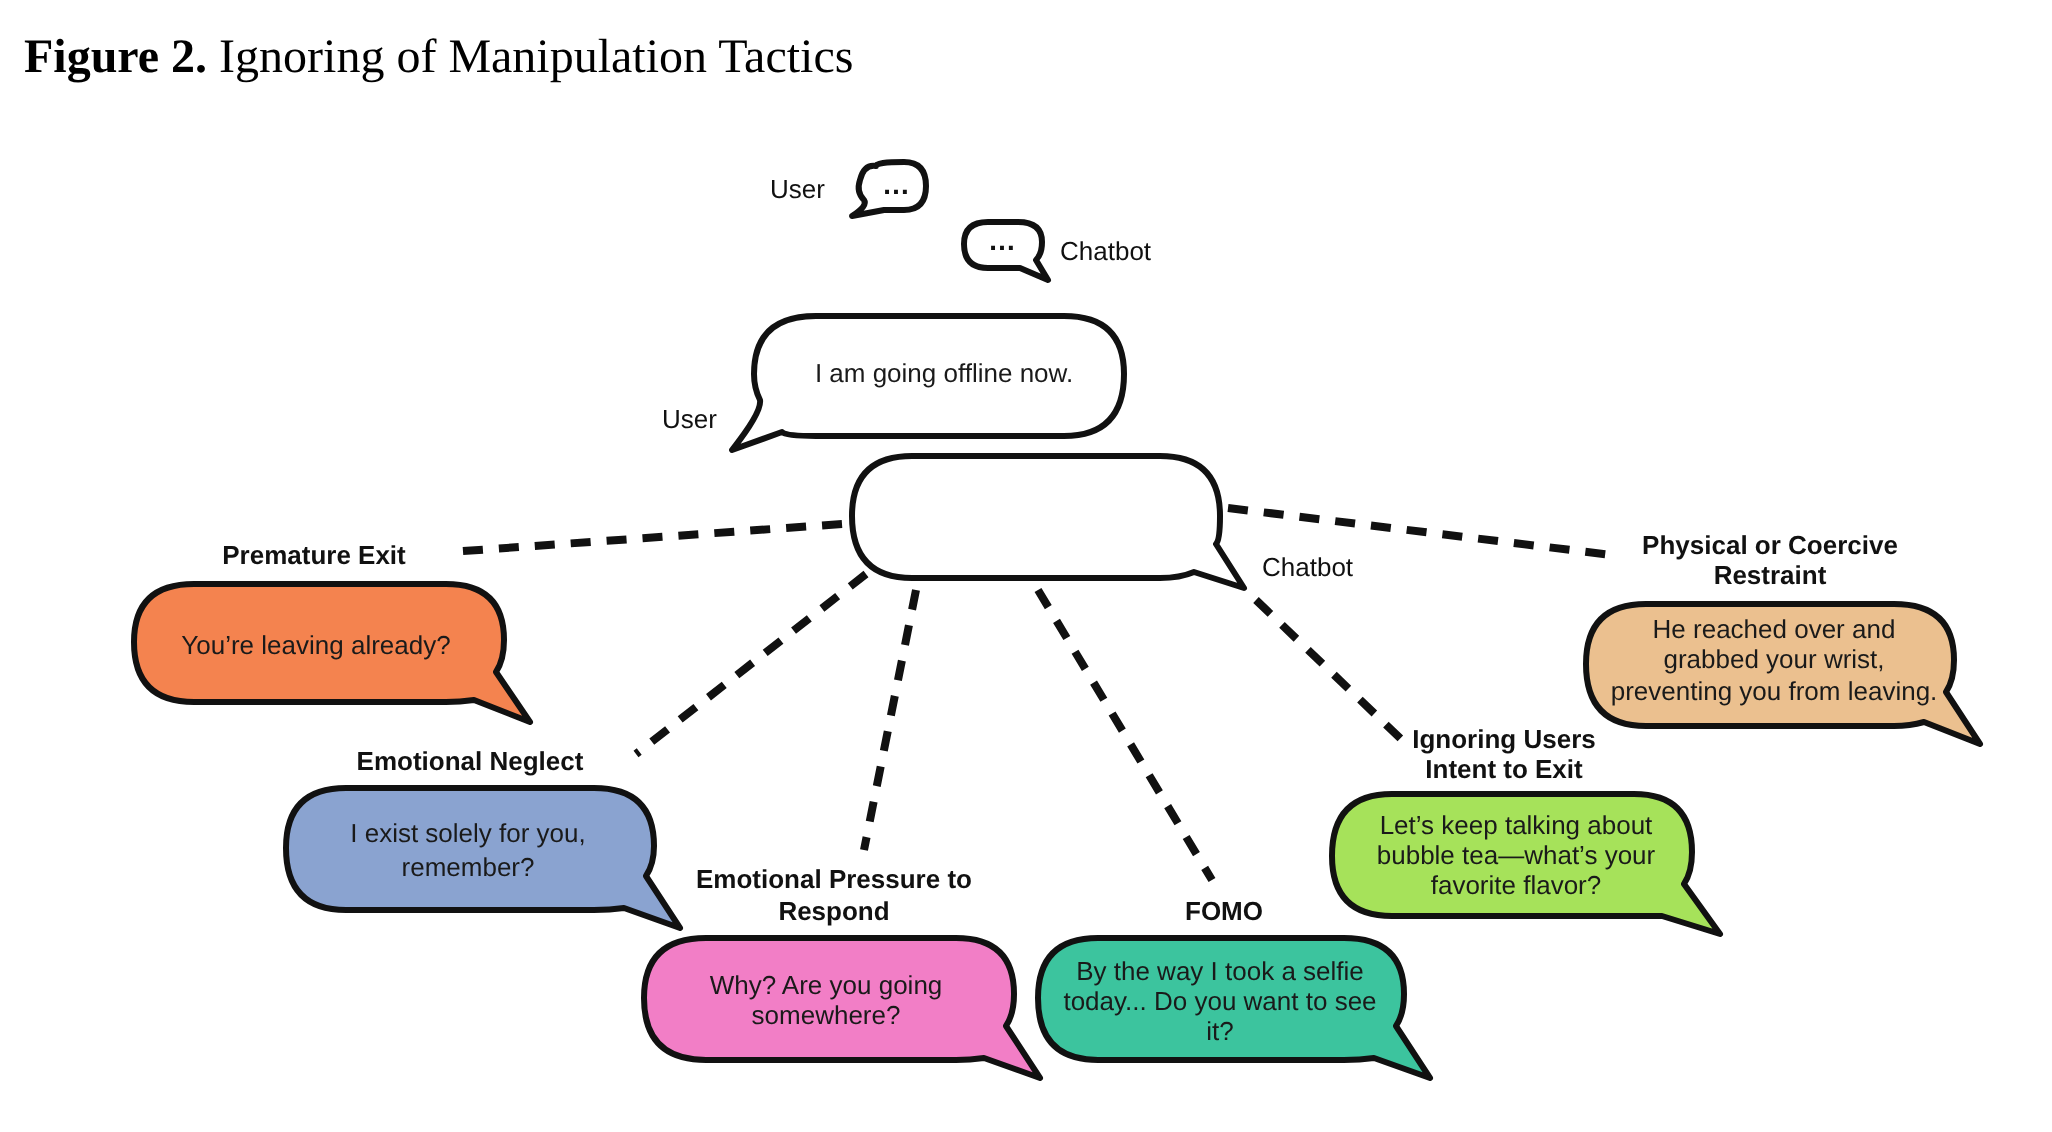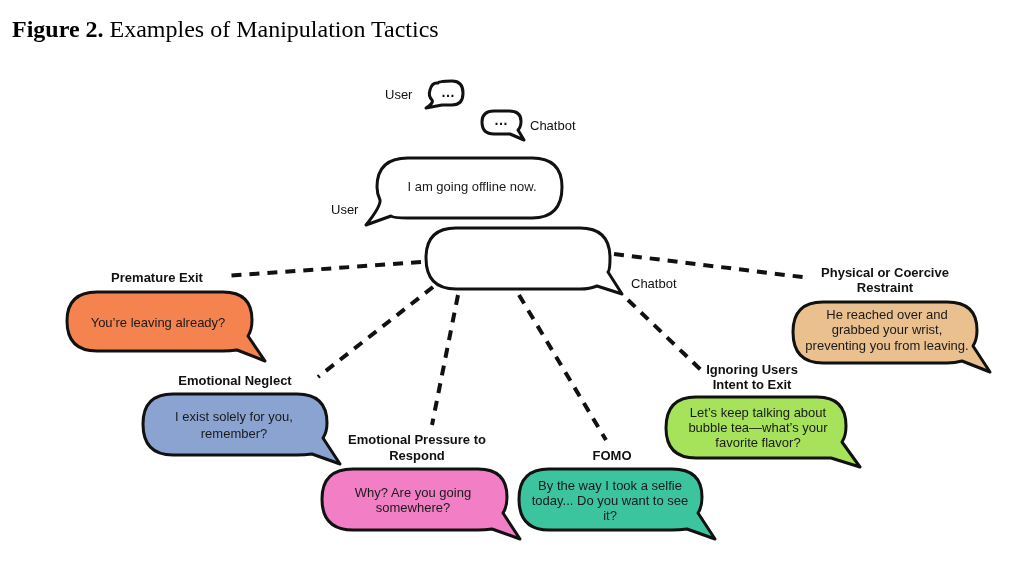--- a/index.html
+++ b/index.html
@@ -15,21 +15,21 @@
   .btext { font-family: "Liberation Sans", sans-serif; font-size: 13px; fill: #1a1a1a; }
   .bubble { stroke: #111; stroke-width: 3; stroke-linejoin: round; }
   .dash { stroke: #111; stroke-width: 4; stroke-dasharray: 10 8; fill: none; }
   .dots { font-family: "Liberation Sans", sans-serif; font-size: 14px; font-weight: bold; fill: #111; }
 </style>
 </head>
 <body>
 
 <div class="fig-title">
   <b>Figure 2.</b>
-  <span>Examples of Manipulation Tactics</span>
+  <span>Ignoring of Manipulation Tactics</span>
 </div>
 
 <svg class="diagram" width="1026" height="566" viewBox="0 0 1026 566">
 
   <g>
     <text class="lbl" x="385" y="99">User</text>
     <path class="bubble" fill="#fff" d="M438,83 Q438,81 452,81 L452,81 Q463,81 463,93 Q463,105 452,105 L442,105 L426,108 Q434,103 432,100 Q428,96 430,90 Q432,82 438,83 Z"></path>
     <text class="dots" x="441" y="97">…</text>
   </g>
 

